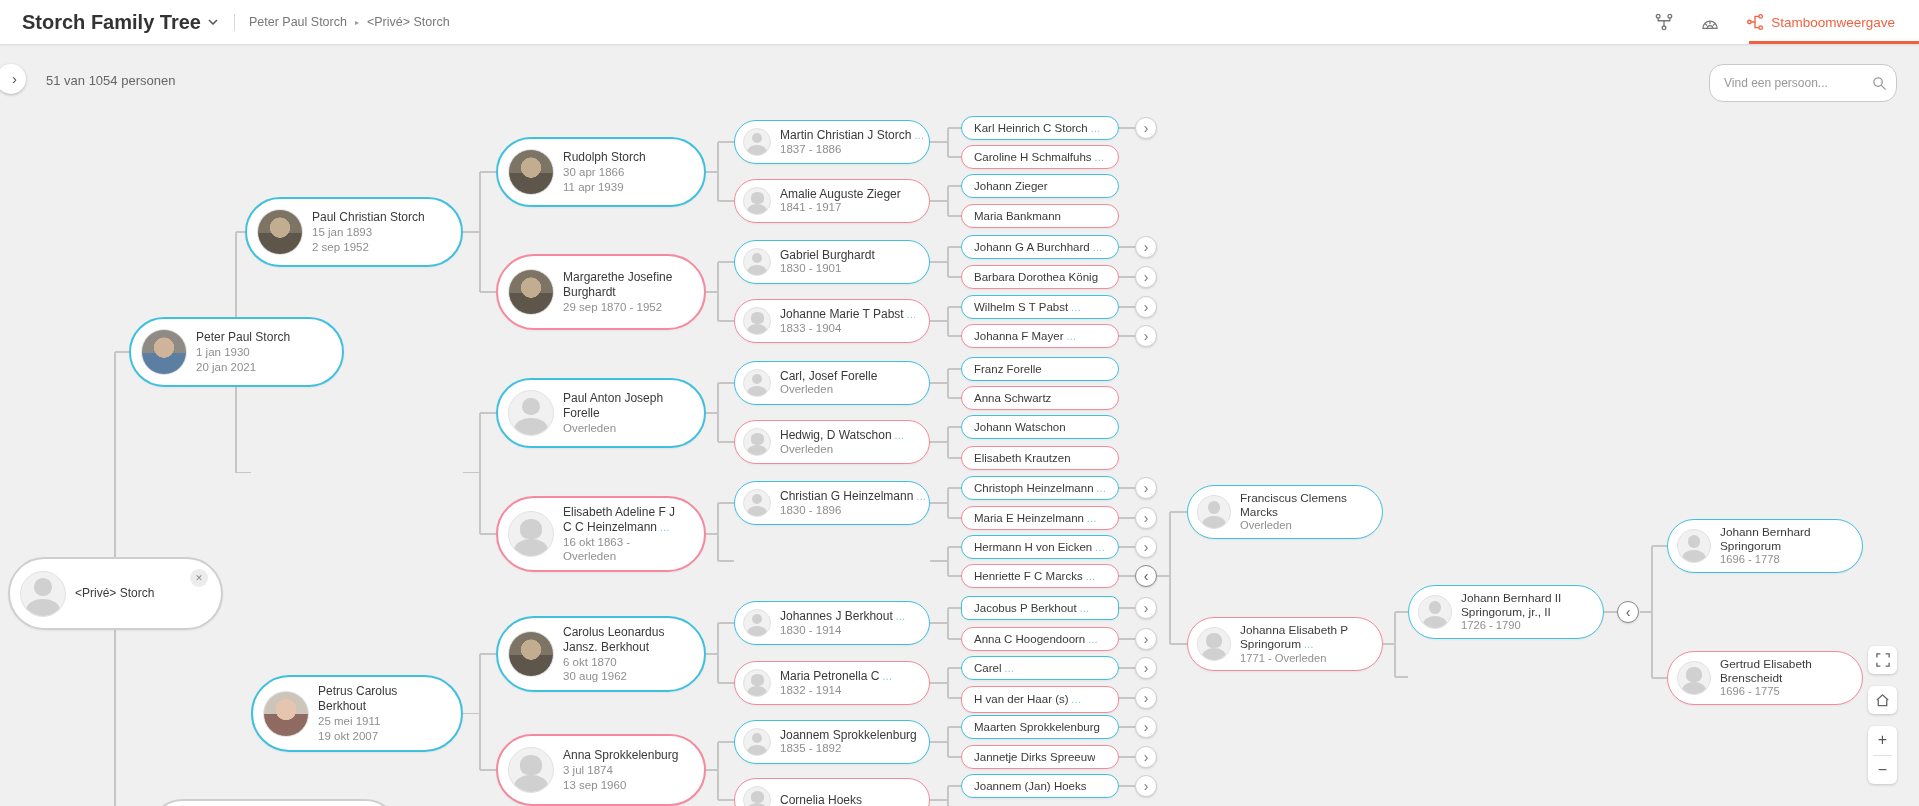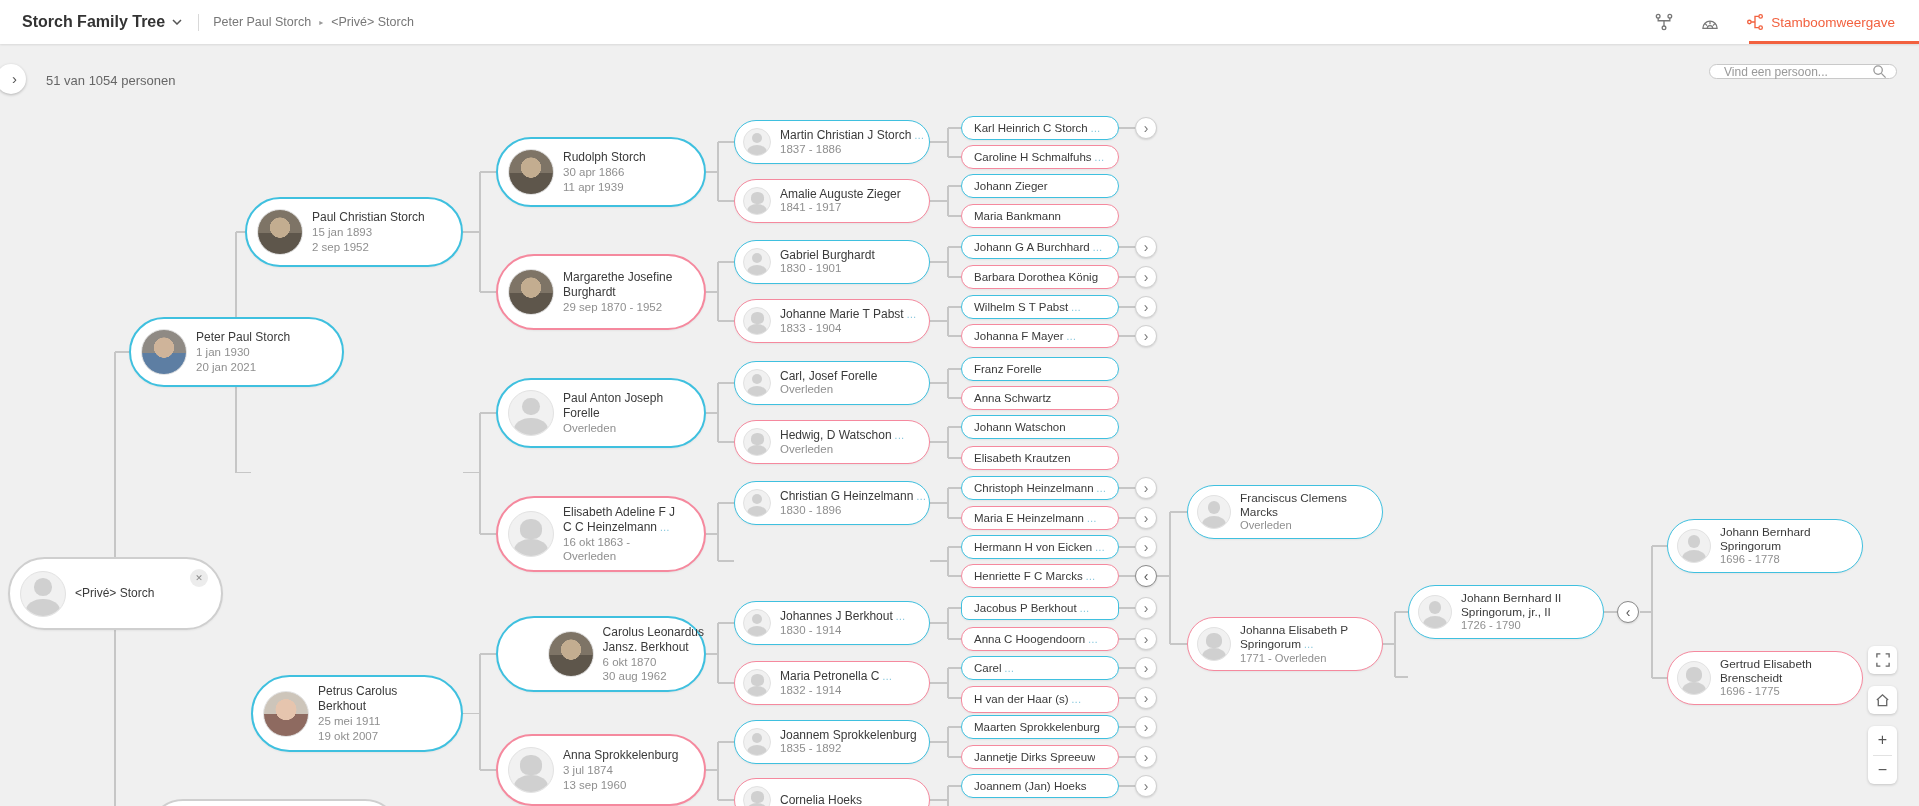--- a/index.html
+++ b/index.html
@@ -11,38 +11,38 @@
     width:1919px;height:806px;position:relative;background:#f0f0f0;
     font-family:"Liberation Sans",sans-serif;
   }
   
   .header{
     position:absolute;left:0;top:0;width:100%;height:44px;background:#fff;
     box-shadow:0 1px 2px rgba(0,0,0,.10);z-index:20;display:flex;align-items:center;
     box-sizing:border-box;padding:0 24px 0 22px;
   }
   .tree-title-wrap{display:flex;align-items:center;gap:7px;cursor:pointer;}
-  .tree-title{font-size:16px;font-weight:700;color:#333;}
+  .tree-title{font-size:20px;font-weight:700;color:#333;}
   .hdr-divider{width:1px;height:17px;background:#d9d9d9;margin:0 14px 0 16px;}
   .breadcrumb{display:flex;align-items:center;gap:8px;font-size:12.5px;color:#777;}
   .crumb{cursor:pointer;}
   .crumb-sep{font-size:8px;color:#999;}
   .view-tabs{margin-left:auto;display:flex;align-items:center;gap:26px;}
   .view-icon{display:flex;align-items:center;cursor:pointer;}
   .view-tab{display:flex;align-items:center;gap:7px;color:var(--accent);font-size:13.5px;cursor:pointer;}
   .tab-underline{position:absolute;right:0;bottom:0;width:170px;height:3px;background:var(--accent);}
   
   .panel-toggle{
     position:absolute;left:-4px;top:64px;width:30px;height:30px;border-radius:50%;
     background:#fff;box-shadow:0 1px 3px rgba(0,0,0,.25);z-index:15;color:#555;
     font-size:15px;line-height:29px;text-align:center;text-indent:7px;cursor:pointer;
   }
   .person-count{position:absolute;left:46px;top:73px;font-size:13px;color:#666;z-index:15;}
   .search-box{
-    position:absolute;right:22px;top:64px;width:188px;height:15px;background:#fff;
+    position:absolute;right:22px;top:64px;width:188px;height:38px;background:#fff;
     border:1px solid #c9c9c9;border-radius:14px;z-index:15;display:flex;align-items:center;
     box-sizing:border-box;padding:0 9px 0 12px;
   }
   .search-input{
     border:none;outline:none;flex:1;font-size:12px;color:#444;background:transparent;
     font-family:"Liberation Sans",sans-serif;min-width:0;
   }
   .search-input::placeholder{color:#999;}
   .ctl{
     position:absolute;left:1868px;width:29px;height:28px;background:#fff;border-radius:6px;
@@ -277,21 +277,21 @@
         <span class="ph-h"></span>
         <span class="ph-b"></span>
       </span>
       <span class="txt">
         <div class="nm">Elisabeth Adeline F J</div>
         <div class="nm">C C Heinzelmann<span class="dots">...</span></div>
         <div class="dt">16 okt 1863 -</div>
         <div class="dt">Overleden</div>
       </span>
     </div>
-    <div class="card lg sex-m" style="left: 496px; top: 616px; width: 210px; height: 76px; border-radius: 38px; justify-content: flex-end;">
+    <div class="card lg sex-m" style="left: 496px; top: 616px; width: 210px; height: 76px; border-radius: 38px;">
       <span class="avatar photo-b"></span>
       <span class="txt">
         <div class="nm">Carolus Leonardus</div>
         <div class="nm">Jansz. Berkhout</div>
         <div class="dt">6 okt 1870</div>
         <div class="dt">30 aug 1962</div>
       </span>
     </div>
     <div class="card lg sex-f" style="left: 496px; top: 734px; width: 210px; height: 72px; border-radius: 36px;">
       <span class="avatar sil f">

